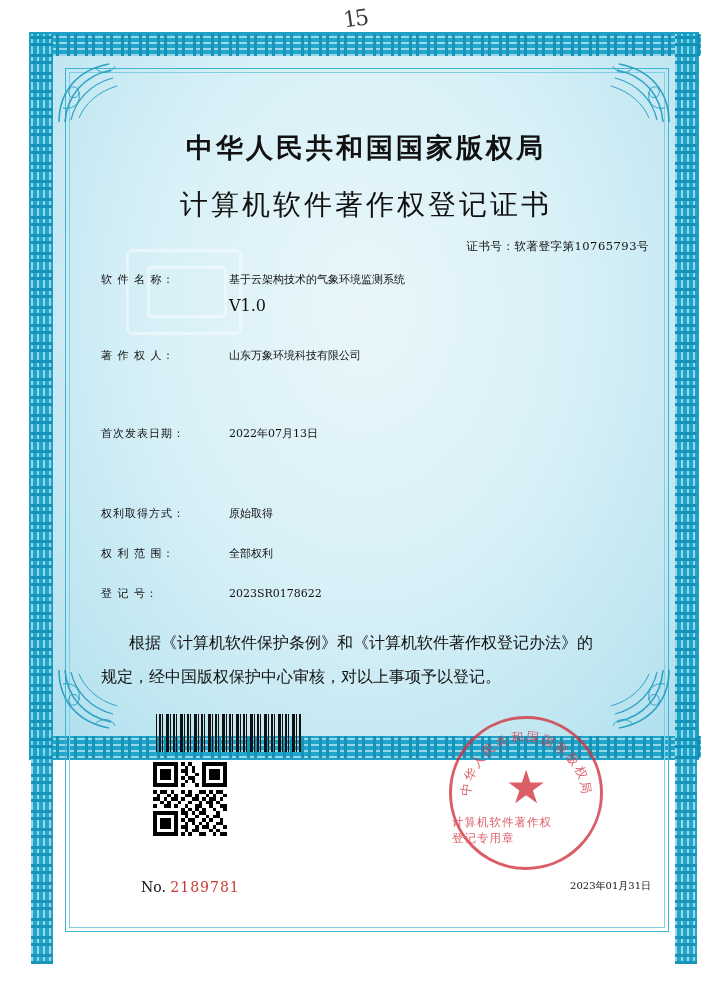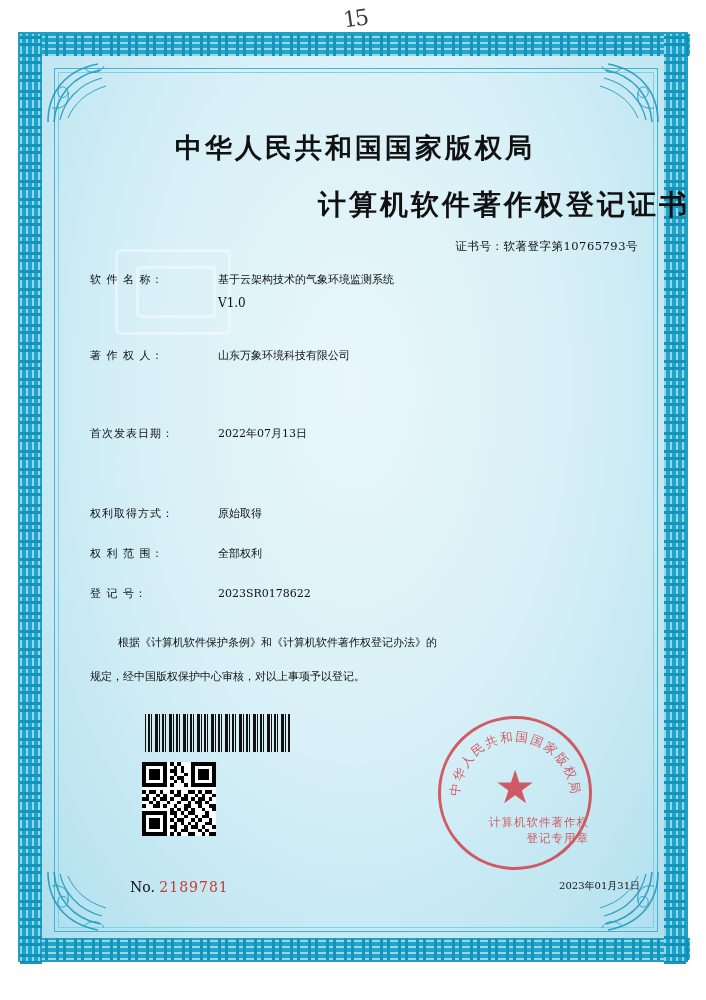--- a/index.html
+++ b/index.html
@@ -15,22 +15,22 @@
     position:absolute;top:6px;left:343px;
     font-family:"DejaVu Serif","Liberation Serif",serif;
     font-size:22px;color:#3a3a3a;
     transform:rotate(-8deg);
     letter-spacing:-2px;
   }
 
   
   .cert{
     position:absolute;
-    left:18px;top:32px;
-    width:670px;height:930px;
+    left:29px;top:32px;
+    width:670px;height:728px;
     background:
       radial-gradient(ellipse at 50% 38%, #e9f7fb 0%, #d8f0f7 45%, #bfe6f1 78%, #a9dcec 100%);
     box-sizing:border-box;
     border:2px solid #1f9fc4;
   }
   .band{
     position:absolute;
     background-color:#17a2c9;
     background-image:
       repeating-linear-gradient(90deg,
@@ -97,49 +97,49 @@
   }
 
   
   .content{position:absolute;left:0;top:0;width:670px;height:930px;}
   .title1{
     position:absolute;left:0;top:96px;width:670px;text-align:center;
     font-family:"DejaVu Serif","Liberation Serif",serif;
     font-size:27px;font-weight:bold;color:#111;letter-spacing:3px;
   }
   .title2{
-    position:absolute;left:0;top:152px;width:670px;text-align:right;
-    font-family:"DejaVu Serif","Liberation Serif",serif;
-    font-size:28px;font-weight:bold;color:#111;letter-spacing:3px;
+    position:absolute;left:0;top:152px;width:670px;text-align:center;
+    font-family:"DejaVu Serif","Liberation Serif",serif;
+    font-size:28px;font-weight:normal;color:#111;letter-spacing:3px;
   }
   .certno{
     position:absolute;right:52px;top:205px;
     font-family:"DejaVu Serif","Liberation Serif",serif;
     font-size:11.5px;color:#111;letter-spacing:.5px;
   }
 
   .field{
     position:absolute;left:70px;
     font-family:"DejaVu Serif","Liberation Serif",serif;
     font-size:11px;color:#111;
   }
   .field .lbl{
     display:inline-block;width:128px;letter-spacing:1px;
   }
   .field .val{display:inline-block;}
   .subval{
     position:absolute;left:198px;
     font-family:"DejaVu Serif","Liberation Serif",serif;
-    font-size:12px;color:#111;
+    font-size:16px;color:#111;
   }
 
   .para{
     position:absolute;left:70px;width:538px;
     font-family:"DejaVu Serif","Liberation Serif",serif;
-    font-size:11px;color:#111;line-height:34px;text-align:justify;
+    font-size:16px;color:#111;line-height:34px;text-align:justify;
   }
   .para .indent{display:inline-block;width:28px;}
 
   
   .barcode{
     position:absolute;left:125px;top:680px;width:145px;height:38px;
     background-image:repeating-linear-gradient(90deg,
       #111 0px,#111 1px, transparent 1px,transparent 3px,
       #111 3px,#111 5px, transparent 5px,transparent 6px,
       #111 6px,#111 7px, transparent 7px,transparent 10px,
@@ -164,21 +164,21 @@
     opacity:.78;
   }
   .seal .star{
     position:absolute;left:50%;top:46%;transform:translate(-50%,-50%);
     color:#d2323c;font-size:46px;line-height:46px;
   }
   .seal .arc{
     position:absolute;left:0;top:0;width:148px;height:148px;
   }
   .seal .t1,.seal .t2{
-    position:absolute;width:148px;text-align:right;color:#d2323c;
+    position:absolute;width:148px;text-align:left;color:#d2323c;
     font-family:Liberation Mono, monospace;
     font-size:11.5px;letter-spacing:1px;
   }
   .seal .t1{top:96px;}
   .seal .t2{top:112px;}
 
   .footno{
     position:absolute;left:110px;top:845px;
     font-family:"DejaVu Serif","Liberation Serif",serif;
     font-size:14px;color:#111;

